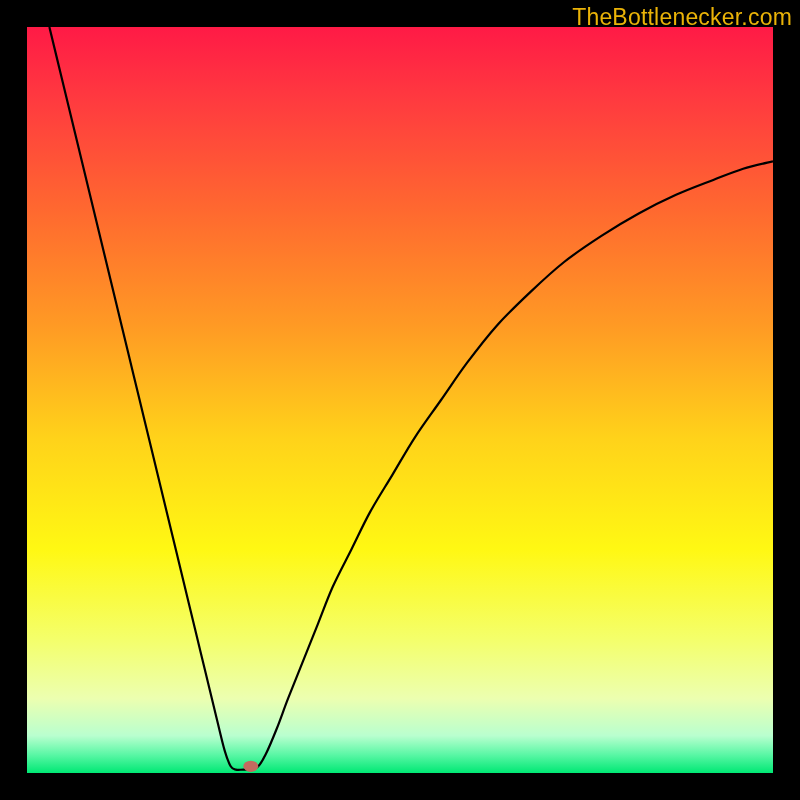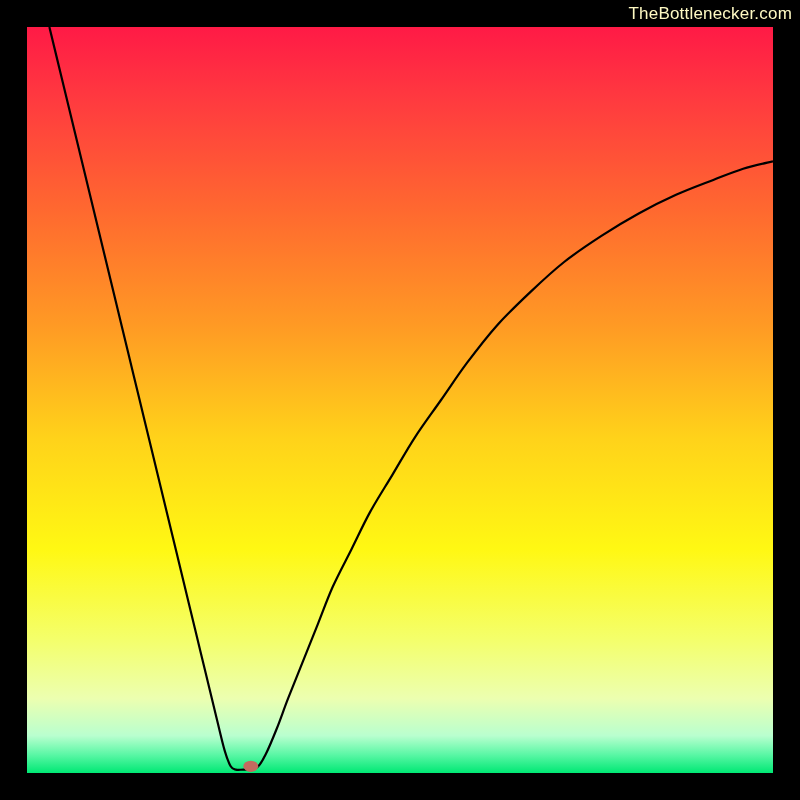--- a/index.html
+++ b/index.html
@@ -14,22 +14,22 @@
   .frame {
     position: relative;
     width: 800px;
     height: 800px;
     background: #000;
   }
   .watermark {
     position: absolute;
     top: 4px;
     right: 8px;
-    color: #fef9c3;
-    font-size: 17px;
+    color: #eab308;
+    font-size: 23px;
     font-weight: 500;
     letter-spacing: 0.2px;
     z-index: 3;
     user-select: none;
   }
   .plot {
     position: absolute;
     
     left: 27px;
     top: 27px;

